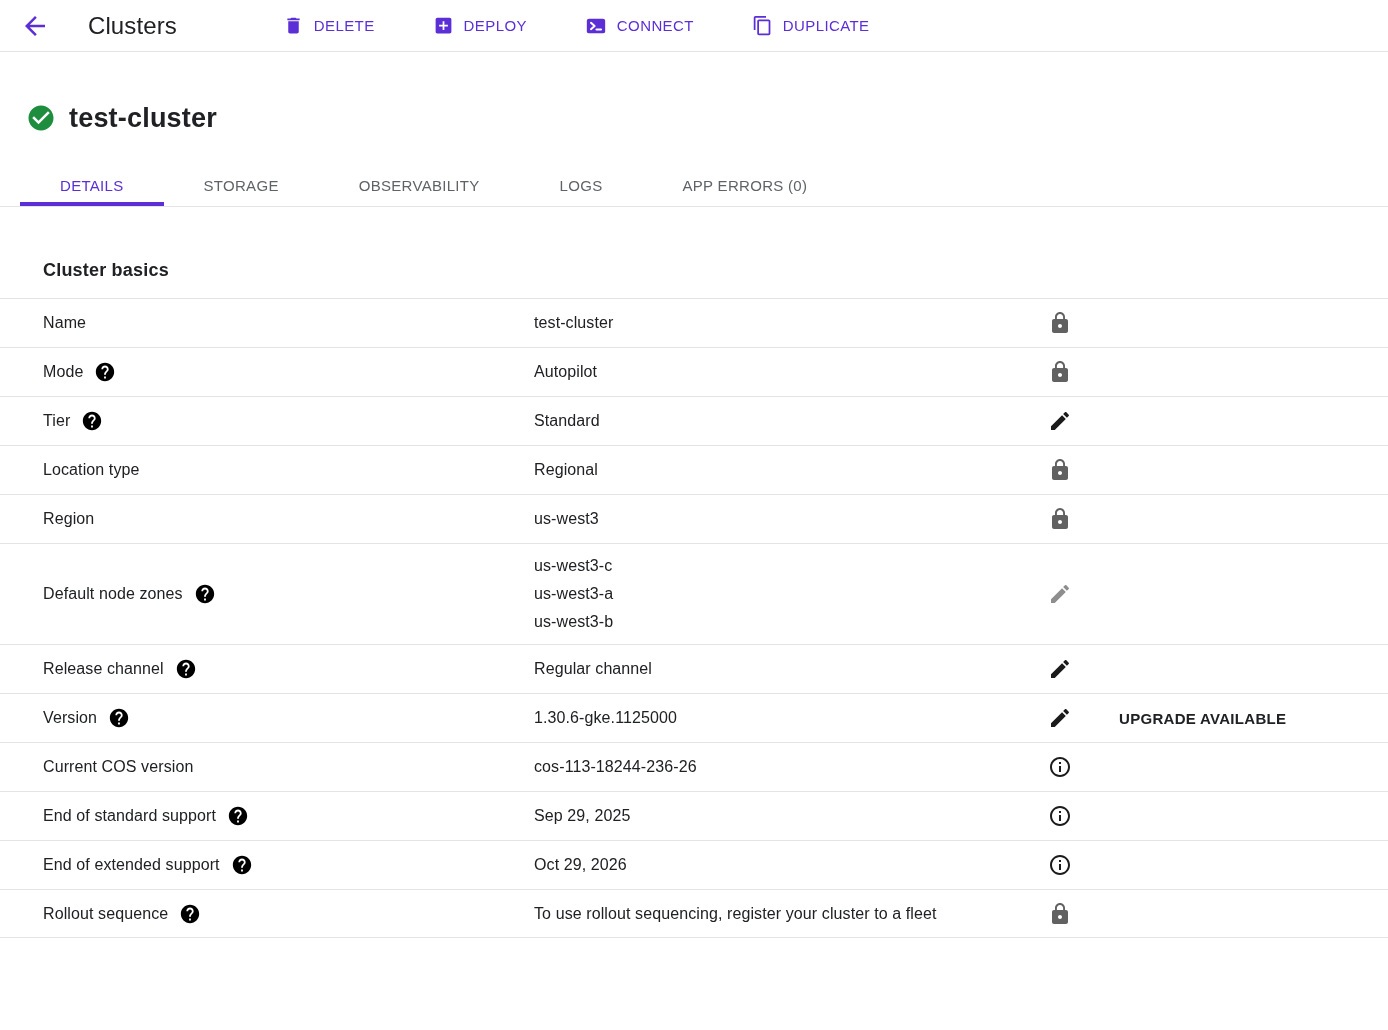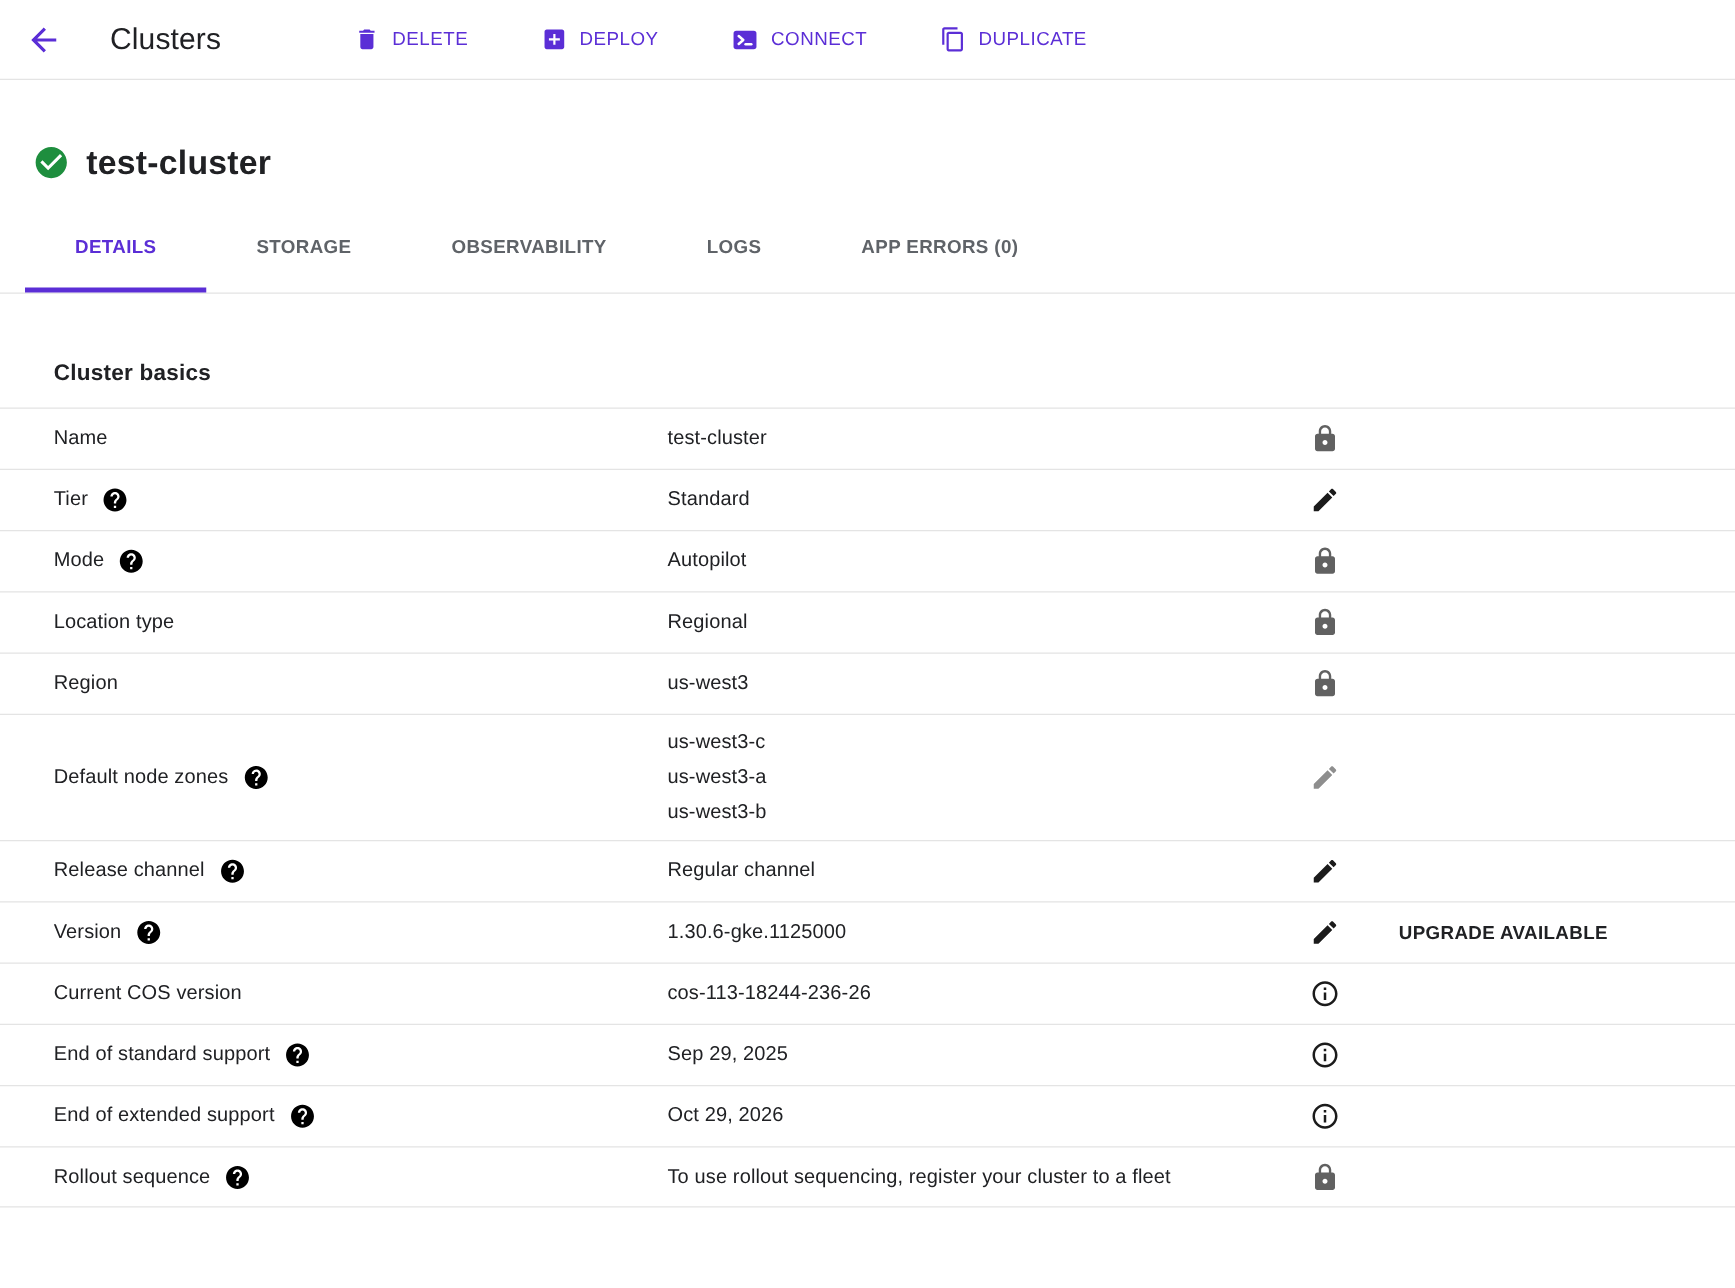--- a/index.html
+++ b/index.html
@@ -14,21 +14,21 @@
   :root {
     --purple: #5b2ed6;
     --gray-icon: #616161;
     --divider: #e4e4e4;
     --tab-gray: #5f6368;
   }
 
   
   .header {
     display: flex; align-items: center;
-    height: 64px;
+    height: 52px;
     border-bottom: 1px solid var(--divider);
     padding: 0 14px;
   }
   .back-btn {
     width: 42px; height: 42px;
     display: flex; align-items: center; justify-content: center;
     cursor: pointer; margin-right: 32px; flex: 0 0 auto;
   }
   .header-title {
     font-size: 24px; color: #202124; letter-spacing: 0.1px;
@@ -50,22 +50,22 @@
   .cluster-name { font-size: 27px; font-weight: bold; letter-spacing: 0.2px; }
 
   
   .tabs {
     display: flex;
     margin-top: 22px;
     border-bottom: 1px solid var(--divider);
     padding-left: 20px;
   }
   .tab {
-    padding: 17px 40px 28px 40px;
-    font-size: 15px; font-weight: bold; letter-spacing: 0.3px;
+    padding: 17px 40px 12px 40px;
+    font-size: 15px; font-weight: normal; letter-spacing: 0.3px;
     color: var(--tab-gray);
     position: relative; cursor: pointer; white-space: nowrap;
   }
   .tab.active { color: var(--purple); }
   .tab.active::after {
     content: ""; position: absolute; left: 0; right: 0; bottom: 0;
     height: 4px; background: var(--purple);
   }
 
   
@@ -185,56 +185,56 @@
       <span class="icon">
         <svg width="24" height="24" viewBox="0 0 24 24">
             <path fill="#616161" d="M18 8h-1V6c0-2.76-2.24-5-5-5S7 3.24 7 6v2H6c-1.1 0-2 .9-2 2v10c0 1.1.9 2 2 2h12c1.1 0 2-.9 2-2V10c0-1.1-.9-2-2-2zm-6 9c-1.1 0-2-.9-2-2s.9-2 2-2 2 .9 2 2-.9 2-2 2zm3.1-9H8.9V6c0-1.71 1.39-3.1 3.1-3.1 1.71 0 3.1 1.39 3.1 3.1v2z"></path>
           </svg>
       </span>
 
     </div>
   </div>
     <div class="kv-row">
     <div class="row-label">
+      <span>Mode</span>
+      <span class="help-badge">
+        <svg width="22" height="22" viewBox="0 0 24 24">
+            <path fill="#000000" d="M12 2C6.48 2 2 6.48 2 12s4.48 10 10 10 10-4.48 10-10S17.52 2 12 2zm1 17h-2v-2h2v2zm2.07-7.75l-.9.92C13.45 12.9 13 13.5 13 15h-2v-.5c0-1.1.45-2.1 1.17-2.83l1.24-1.26c.37-.36.59-.86.59-1.41 0-1.1-.9-2-2-2s-2 .9-2 2H8c0-2.21 1.79-4 4-4s4 1.79 4 4c0 .88-.36 1.68-.93 2.25z"></path>
+          </svg>
+      </span>
+    </div>
+    <div class="row-value">
+        <div>Autopilot</div>
+      </div>
+    <div class="row-action">
+      <span class="icon">
+        <svg width="24" height="24" viewBox="0 0 24 24">
+            <path fill="#616161" d="M18 8h-1V6c0-2.76-2.24-5-5-5S7 3.24 7 6v2H6c-1.1 0-2 .9-2 2v10c0 1.1.9 2 2 2h12c1.1 0 2-.9 2-2V10c0-1.1-.9-2-2-2zm-6 9c-1.1 0-2-.9-2-2s.9-2 2-2 2 .9 2 2-.9 2-2 2zm3.1-9H8.9V6c0-1.71 1.39-3.1 3.1-3.1 1.71 0 3.1 1.39 3.1 3.1v2z"></path>
+          </svg>
+      </span>
+
+    </div>
+  </div>
+    <div class="kv-row">
+    <div class="row-label">
       <span>Tier</span>
       <span class="help-badge">
         <svg width="22" height="22" viewBox="0 0 24 24">
             <path fill="#000000" d="M12 2C6.48 2 2 6.48 2 12s4.48 10 10 10 10-4.48 10-10S17.52 2 12 2zm1 17h-2v-2h2v2zm2.07-7.75l-.9.92C13.45 12.9 13 13.5 13 15h-2v-.5c0-1.1.45-2.1 1.17-2.83l1.24-1.26c.37-.36.59-.86.59-1.41 0-1.1-.9-2-2-2s-2 .9-2 2H8c0-2.21 1.79-4 4-4s4 1.79 4 4c0 .88-.36 1.68-.93 2.25z"></path>
           </svg>
       </span>
     </div>
     <div class="row-value">
         <div>Standard</div>
       </div>
     <div class="row-action">
 
       <span class="icon icon-edit">
         <svg width="24" height="24" viewBox="0 0 24 24">
             <path fill="#1b1b1b" d="M3 17.25V21h3.75L17.81 9.94l-3.75-3.75L3 17.25zM20.71 7.04c.39-.39.39-1.02 0-1.41l-2.34-2.34c-.39-.39-1.02-.39-1.41 0l-1.83 1.83 3.75 3.75 1.83-1.83z"></path>
-          </svg>
-      </span>
-
-    </div>
-  </div>
-    <div class="kv-row">
-    <div class="row-label">
-      <span>Mode</span>
-      <span class="help-badge">
-        <svg width="22" height="22" viewBox="0 0 24 24">
-            <path fill="#000000" d="M12 2C6.48 2 2 6.48 2 12s4.48 10 10 10 10-4.48 10-10S17.52 2 12 2zm1 17h-2v-2h2v2zm2.07-7.75l-.9.92C13.45 12.9 13 13.5 13 15h-2v-.5c0-1.1.45-2.1 1.17-2.83l1.24-1.26c.37-.36.59-.86.59-1.41 0-1.1-.9-2-2-2s-2 .9-2 2H8c0-2.21 1.79-4 4-4s4 1.79 4 4c0 .88-.36 1.68-.93 2.25z"></path>
-          </svg>
-      </span>
-    </div>
-    <div class="row-value">
-        <div>Autopilot</div>
-      </div>
-    <div class="row-action">
-      <span class="icon">
-        <svg width="24" height="24" viewBox="0 0 24 24">
-            <path fill="#616161" d="M18 8h-1V6c0-2.76-2.24-5-5-5S7 3.24 7 6v2H6c-1.1 0-2 .9-2 2v10c0 1.1.9 2 2 2h12c1.1 0 2-.9 2-2V10c0-1.1-.9-2-2-2zm-6 9c-1.1 0-2-.9-2-2s.9-2 2-2 2 .9 2 2-.9 2-2 2zm3.1-9H8.9V6c0-1.71 1.39-3.1 3.1-3.1 1.71 0 3.1 1.39 3.1 3.1v2z"></path>
           </svg>
       </span>
 
     </div>
   </div>
     <div class="kv-row">
     <div class="row-label">
       <span>Location type</span>
 
     </div>

